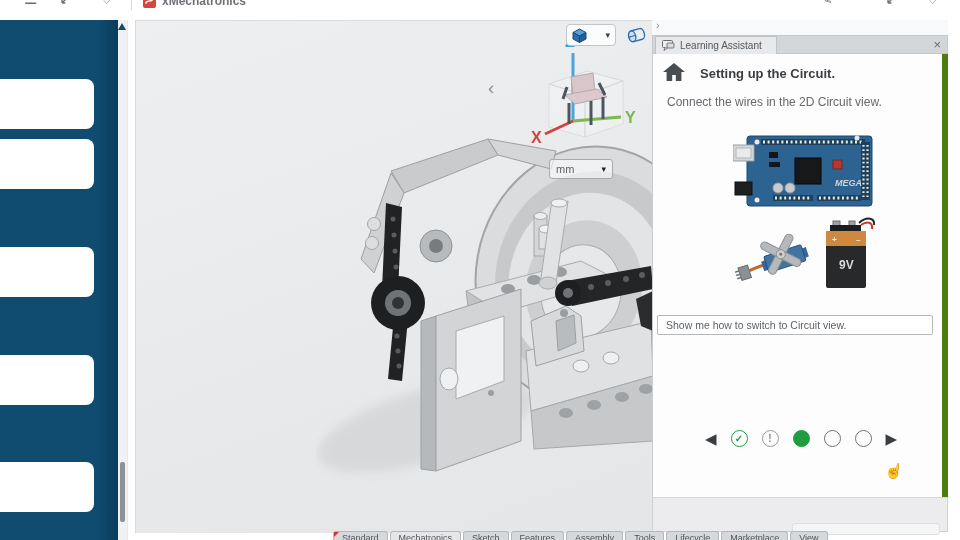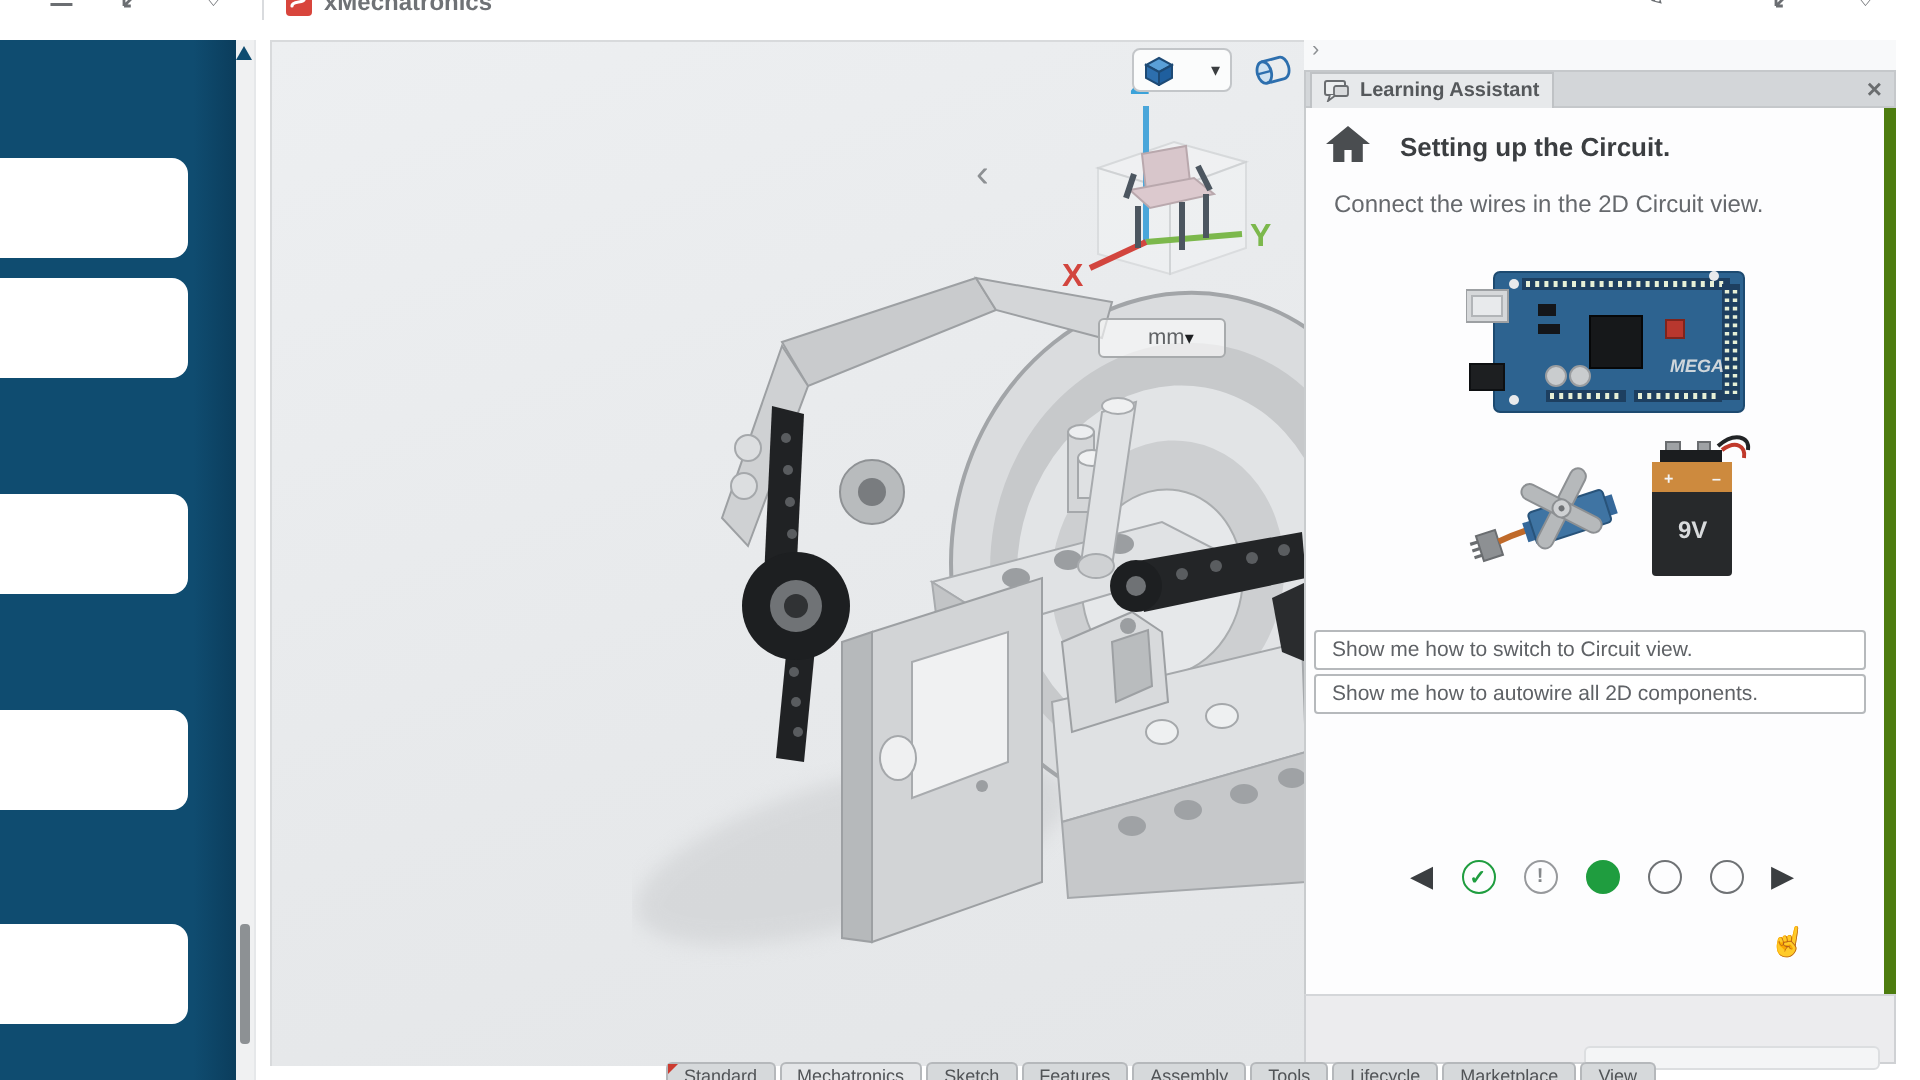--- a/index.html
+++ b/index.html
@@ -28,30 +28,30 @@
   #viewport{left:135px;top:20px;width:517px;height:512px;
     background:linear-gradient(160deg,#edeff1 0%,#e7e9eb 60%,#e4e6e8 100%);
     border-top:1px solid #d8dadc;border-left:1px solid #d8dadc;overflow:hidden;}
   #view-toolbar{position:absolute;left:430px;top:3px;width:50px;height:22px;background:#fbfcfc;
     border:1px solid #c3c6c9;border-radius:4px;display:flex;align-items:center;justify-content:space-between;padding:0 5px;box-sizing:border-box;}
   #view-caret{font-size:9px;color:#3a3d40;}
   #section-tool{position:absolute;left:490px;top:6px;}
   #back-chevron{position:absolute;left:352px;top:56px;font-size:19px;color:#8d9093;}
   #mm-dropdown{position:absolute;left:413px;top:138px;width:64px;height:20px;background:rgba(255,255,255,0.6);
     border:1px solid #a8abad;border-radius:3px;display:flex;align-items:center;justify-content:space-between;
-    padding:0 24px;box-sizing:border-box;z-index:6;}
+    padding:0 6px;box-sizing:border-box;z-index:6;}
   #mm-label{font-size:11px;color:#606366;}
   #mm-caret{font-size:9px;color:#1d1f21;}
   #triad{position:absolute;left:393px;top:8px;}
   #model{position:absolute;left:180px;top:100px;}
 
   
   #panel-topstrip{left:652px;top:20px;width:296px;height:15px;background:#f8f9fa;}
   #panel-open-chevron{position:absolute;left:4px;top:-1px;font-size:11px;color:#8d9093;}
-  #panel-tabbar{left:652px;top:35px;width:296px;height:19px;background:#d3d6d9;border:1px solid #c5c8cb;box-sizing:border-box;font-weight:bold;}
+  #panel-tabbar{left:652px;top:35px;width:296px;height:19px;background:#d3d6d9;border:1px solid #c5c8cb;box-sizing:border-box;}
   #assistant-tab{position:absolute;left:2px;top:0px;height:18px;width:122px;background:#e7e9eb;border:1px solid #bfc2c5;
     border-bottom:none;box-sizing:border-box;display:flex;align-items:center;gap:5px;padding:0 6px;}
   #assistant-tab-label{font-size:10px;color:#55585b;white-space:nowrap;}
   #panel-close{position:absolute;right:6px;top:1px;font-size:13px;color:#6a6d6f;cursor:default;}
   #panel-body{left:652px;top:54px;width:296px;height:443px;background:#fdfdfe;
     border-left:1px solid #c9ccce;border-right:6px solid #4d7c0f;box-sizing:border-box;}
   #home-icon{position:absolute;left:10px;top:9px;}
   #assistant-title{position:absolute;left:47px;top:12px;font-size:13px;font-weight:bold;color:#3b3e41;}
   #assistant-desc{position:absolute;left:14px;top:41px;font-size:12px;color:#66696d;}
   #arduino-img{position:absolute;left:80px;top:76px;}
@@ -330,21 +330,20 @@
       <rect x="89" y="13" width="40" height="57" rx="2" fill="#27292b"></rect>
       <rect x="89" y="13" width="40" height="15" fill="#cd8a3e"></rect>
       <text x="95" y="24" font-size="8" font-weight="bold" fill="#f3f4f5">+</text>
       <text x="119" y="24" font-size="8" font-weight="bold" fill="#f3f4f5">–</text>
       <text x="102" y="51" font-size="12" font-weight="bold" fill="#d8dadc">9V</text>
     </g>
   </svg>
 
   <div id="suggestions">
     <div class="suggestion-btn">Show me how to switch to Circuit view.</div>
-    <div class="suggestion-btn">Show me how to autowire all 2D components.</div>
   </div>
 
   <div id="nav-row">
     <span class="nav-arrow">◀</span>
     <span class="step done">
         <span>✓</span>
       </span>
     <span class="step warn">
         <span>!</span>
       </span>

